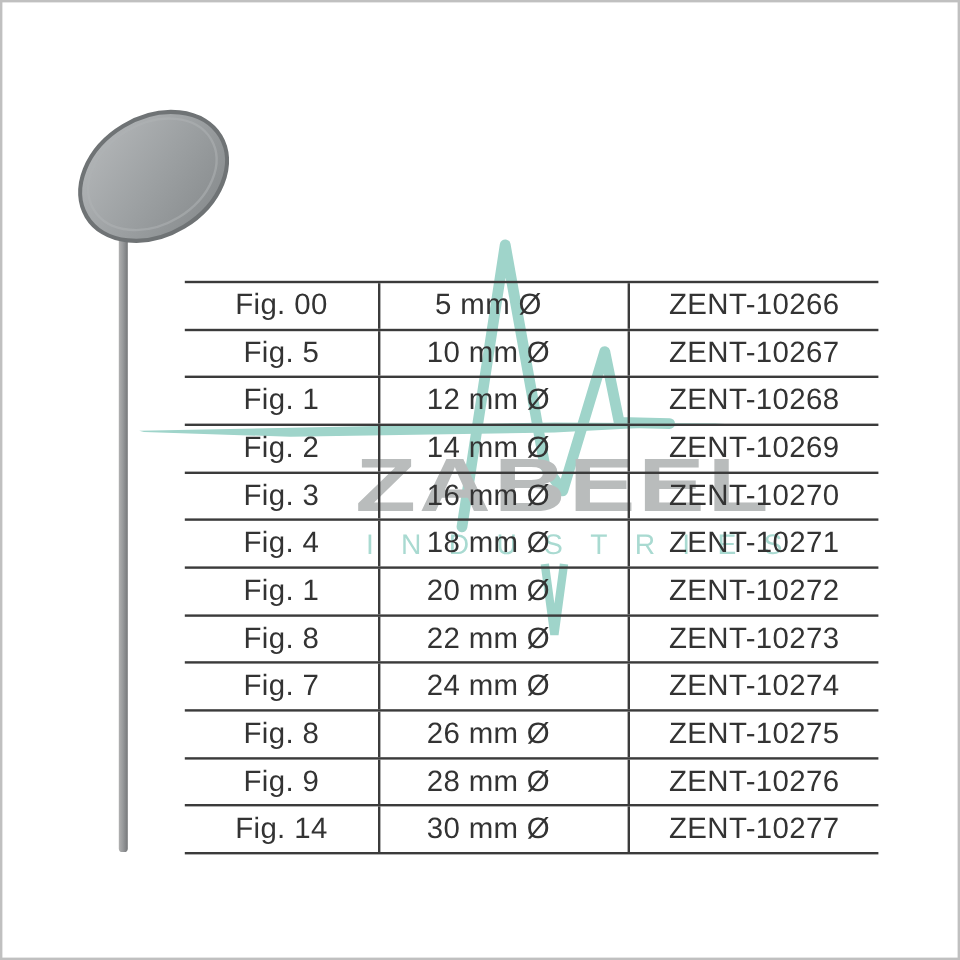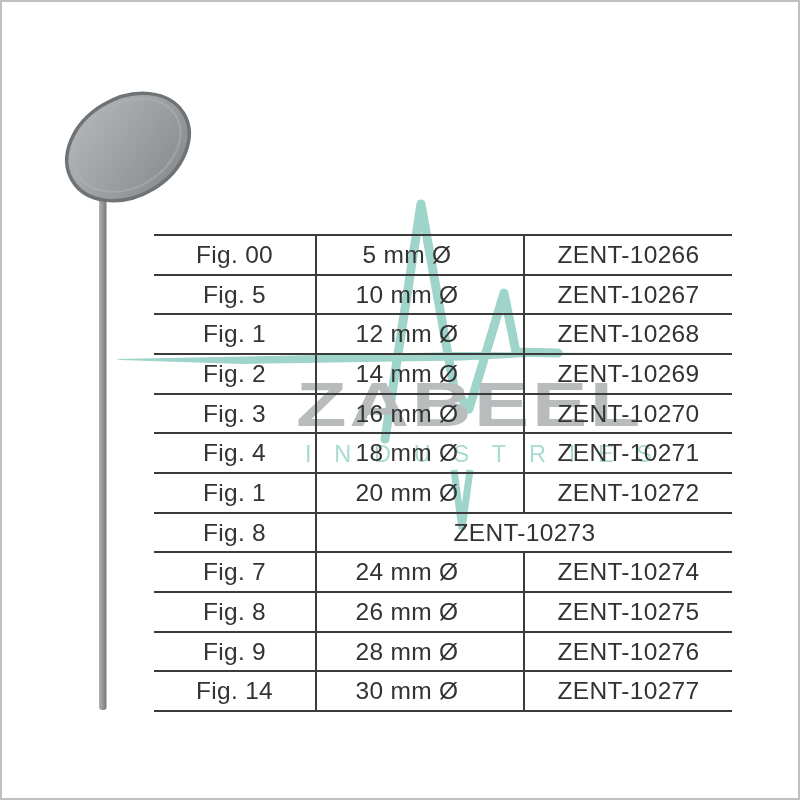--- a/index.html
+++ b/index.html
@@ -98,20 +98,21 @@
     </div>
 
     <div class="trow">
       <div class="cell c-fig">Fig. 1</div>
       <div class="cell c-size">20 mm Ø</div>
       <div class="cell c-code">ZENT-10272</div>
     </div>
 
     <div class="trow">
       <div class="cell c-fig">Fig. 8</div>
+      <div class="cell c-size">22 mm Ø</div>
       <div class="cell c-code">ZENT-10273</div>
     </div>
 
     <div class="trow">
       <div class="cell c-fig">Fig. 7</div>
       <div class="cell c-size">24 mm Ø</div>
       <div class="cell c-code">ZENT-10274</div>
     </div>
 
     <div class="trow">

